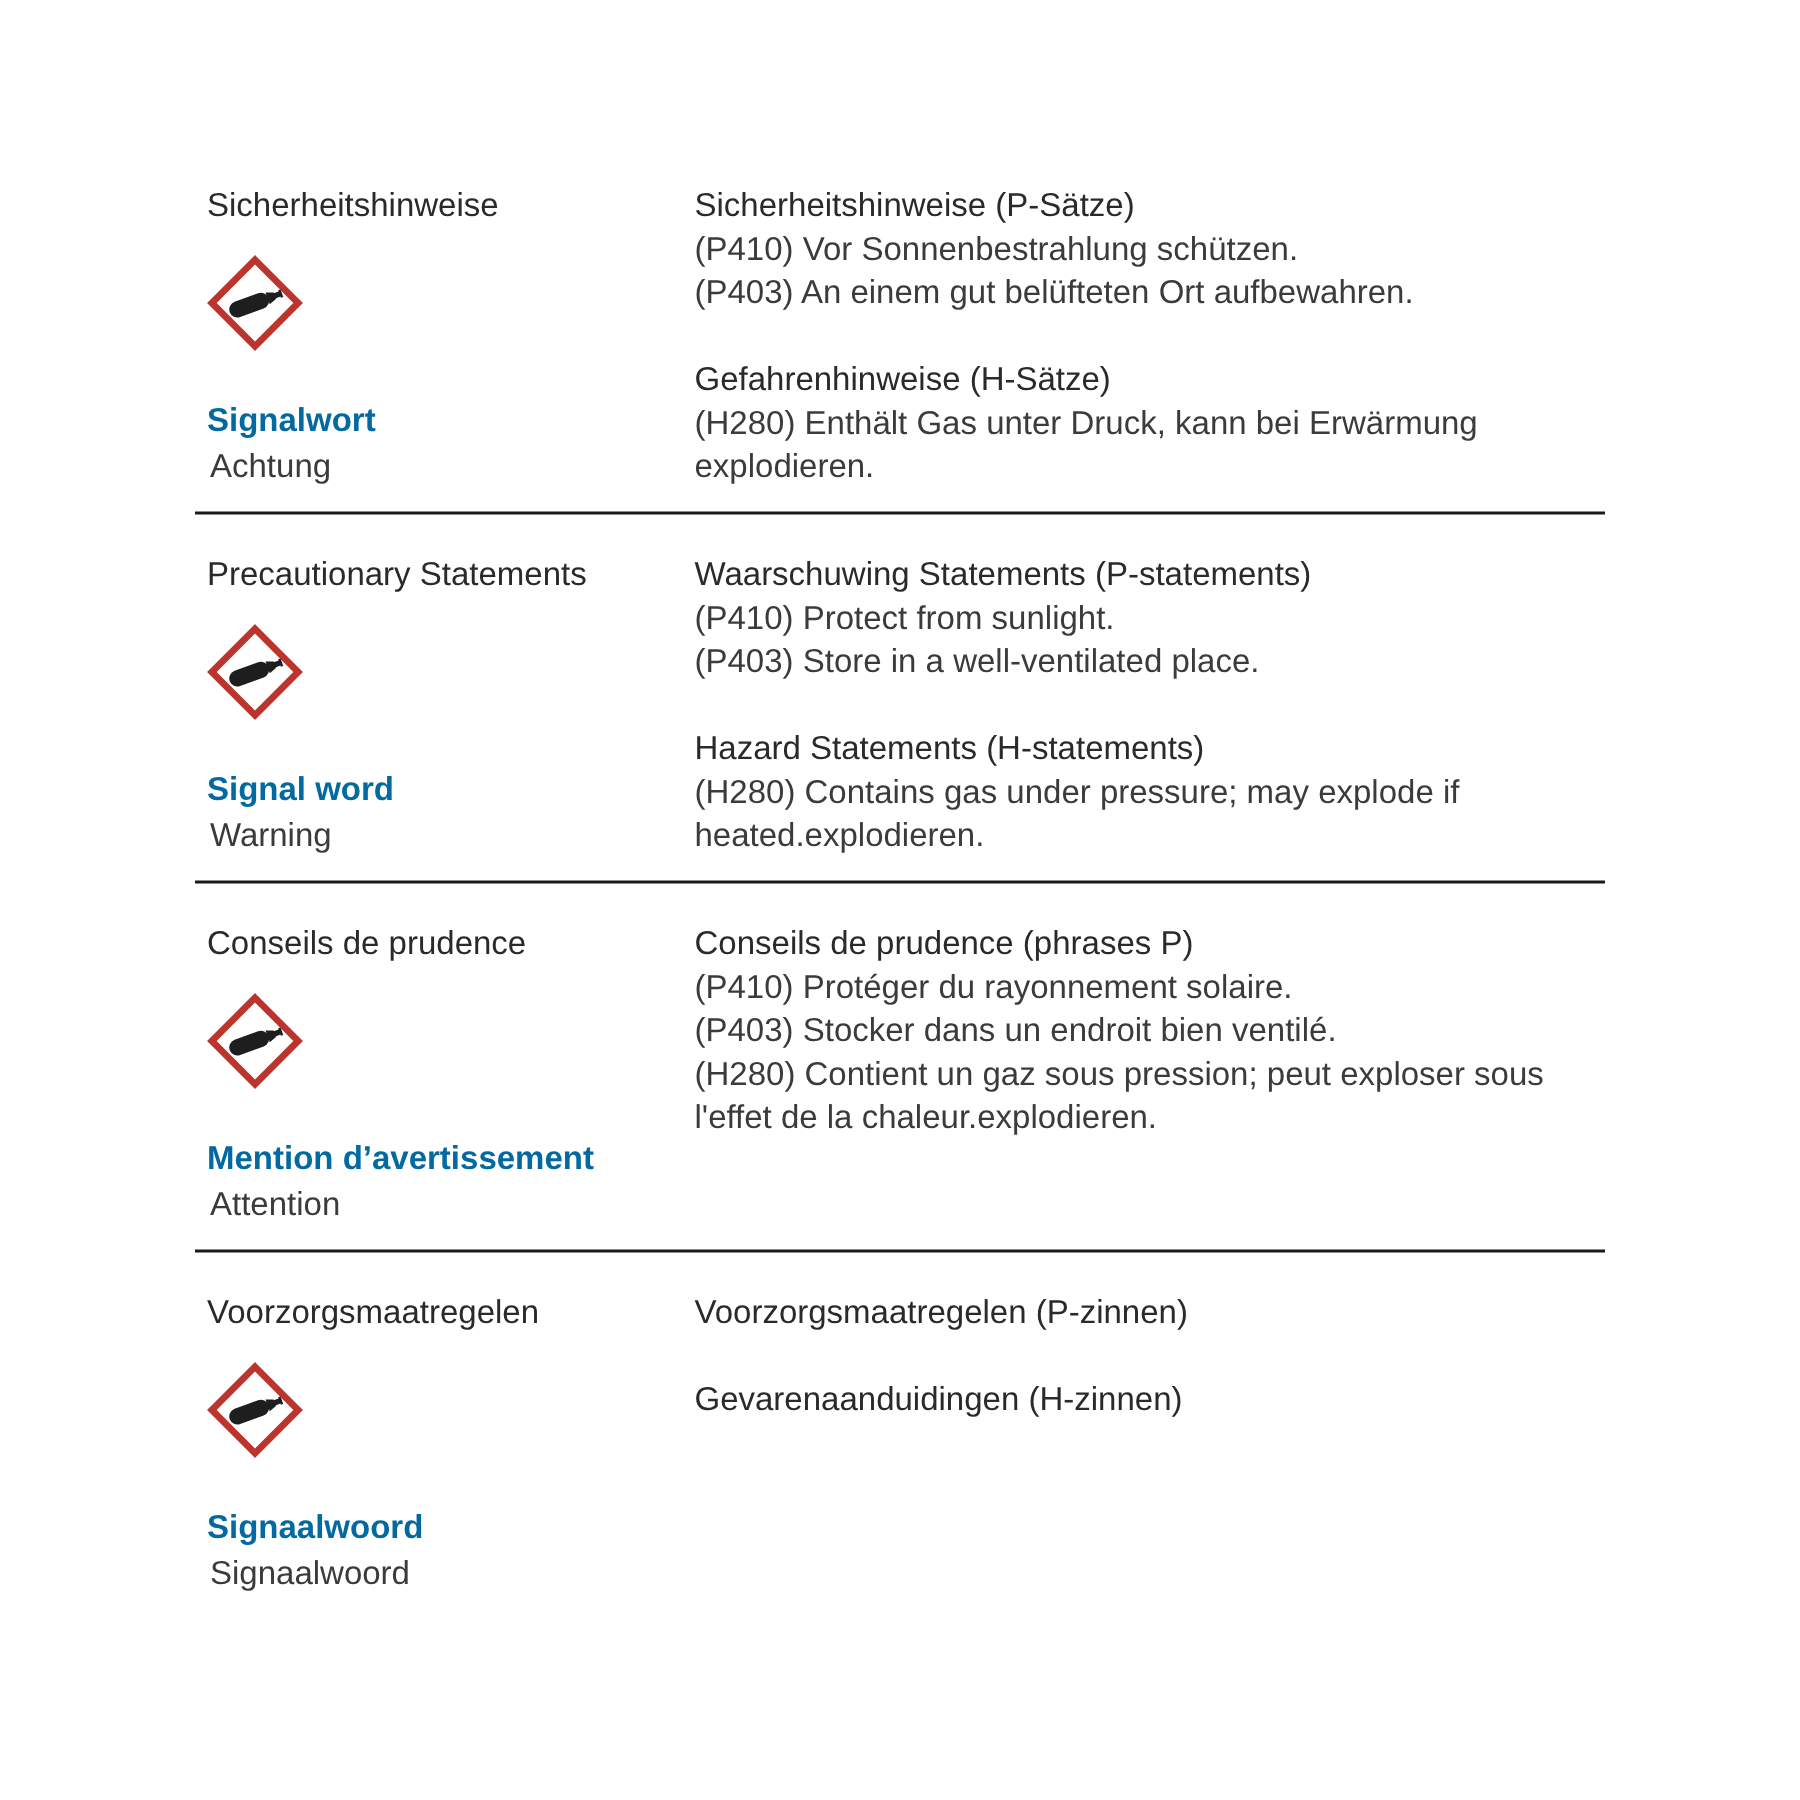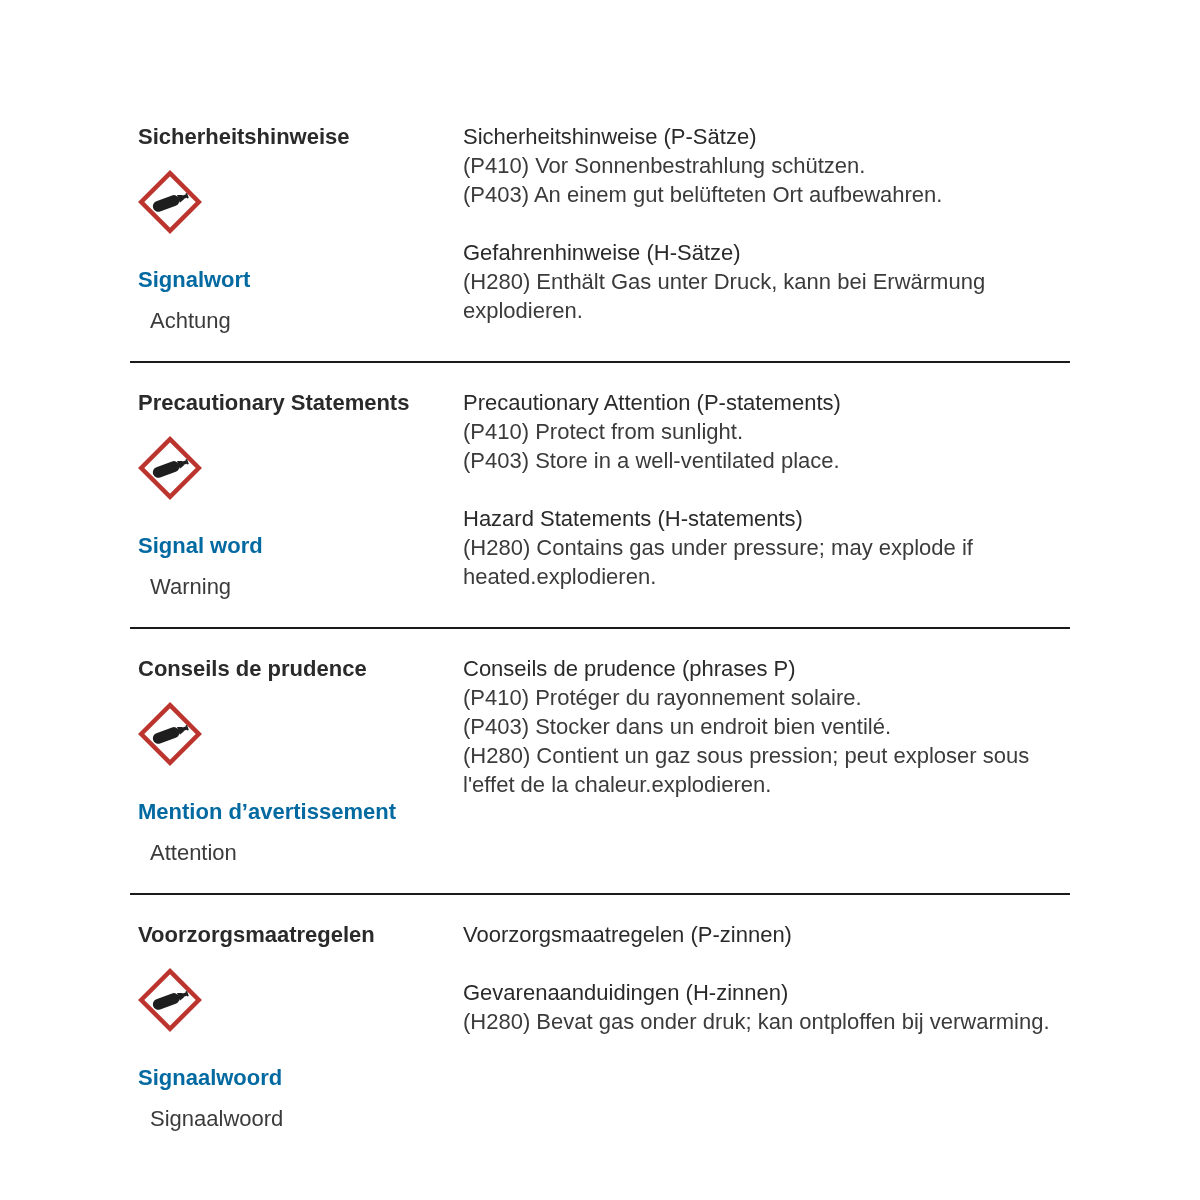--- a/index.html
+++ b/index.html
@@ -25,34 +25,34 @@
     align-items: flex-start;
   }
   .col-left {
     flex: none;
     width: 325px;
   }
   .col-right {
     width: 607px;
   }
   .left-title {
-    font-weight: 700;
+    font-weight: 400;
     color: #2a2a2a;
   }
   .pictogram {
     display: block;
     margin-top: 19px;
   }
   .signal-label {
     font-weight: 700;
     color: #0369a1;
     margin-top: 31px;
   }
   .signal-value {
-    margin: 12px;
+    margin: 2px;
   }
   .col-right p {
     margin: 0;
   }
   .p-title, .h-title {
     font-weight: 400;
     color: #2a2a2a;
   }
   .h-title {
     margin-top: 29px !important;
@@ -104,21 +104,21 @@
           <rect x="22" y="41.5" width="43" height="17" rx="8.5" fill="#1e1e1e"></rect>
           <polygon points="64,43.5 72,46.5 72,53.5 64,56.5" fill="#1e1e1e"></polygon>
           <rect x="71" y="47.2" width="7" height="5.6" fill="#1e1e1e"></rect>
           <rect x="77.2" y="45.8" width="2.6" height="8.4" fill="#1e1e1e"></rect>
         </g>
       </svg>
       <div class="signal-label">Signal word</div>
       <div class="signal-value">Warning</div>
     </div>
     <div class="col-right">
-      <p class="p-title">Precautionary Attention (P-statements)</p>
+      <p class="p-title">Waarschuwing Statements (P-statements)</p>
       <p>(P410) Protect from sunlight.</p>
       <p>(P403) Store in a well-ventilated place.</p>
       <p class="h-title">Hazard Statements (H-statements)</p>
       <p>(H280) Contains gas under pressure; may explode if heated.explodieren.</p>
     </div>
   </div>
 
   <hr class="divider">
 
   <div class="section">
@@ -157,17 +157,16 @@
           <rect x="71" y="47.2" width="7" height="5.6" fill="#1e1e1e"></rect>
           <rect x="77.2" y="45.8" width="2.6" height="8.4" fill="#1e1e1e"></rect>
         </g>
       </svg>
       <div class="signal-label">Signaalwoord</div>
       <div class="signal-value">Signaalwoord</div>
     </div>
     <div class="col-right">
       <p class="p-title">Voorzorgsmaatregelen (P-zinnen)</p>
       <p class="h-title">Gevarenaanduidingen (H-zinnen)</p>
-      <p>(H280) Bevat gas onder druk; kan ontploffen bij verwarming.</p>
     </div>
   </div>
 
 </div>
 
 </body></html>

